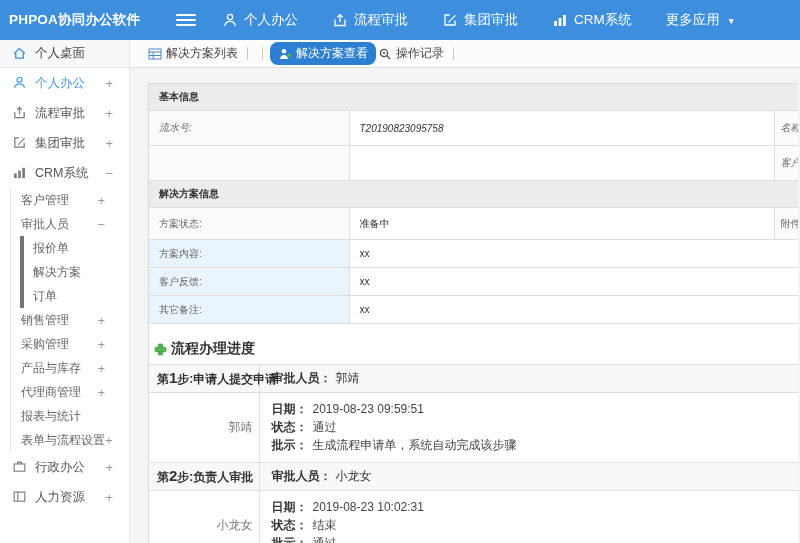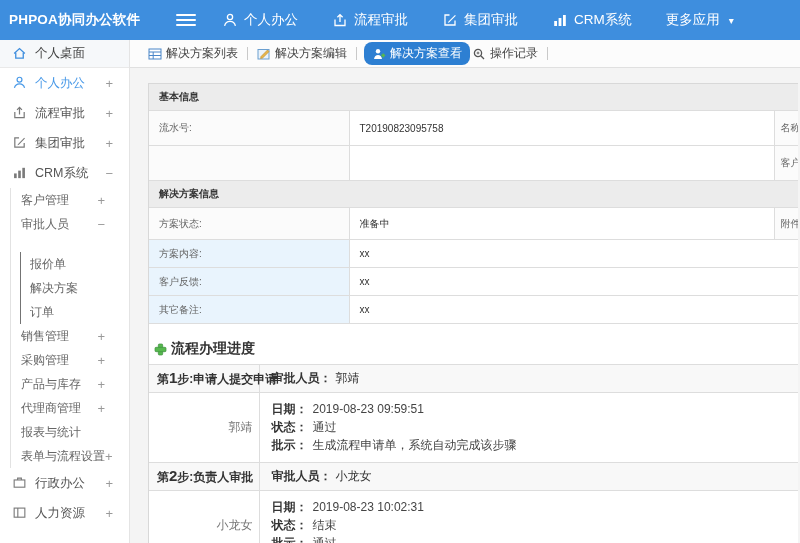--- a/index.html
+++ b/index.html
@@ -26,41 +26,41 @@
   .side-item { height:30px; display:flex; align-items:center; padding-left:12px; font-size:12.5px; color:#555; cursor:pointer; }
   .side-item.active-link { color:#4a9ae8; }
   .side-item.active-link .s-icon { color:#4a9ae8; }
   .s-icon { display:inline-flex; width:16px; height:16px; margin-right:7px; color:#7a7a7a; flex-shrink:0; }
   .s-icon svg { width:15px; height:15px; }
   .s-icon.blue { color:#3e8ede; }
   .expander { margin-left:auto; margin-right:16px; color:#999; font-size:13px; cursor:pointer; }
   .sub-list { margin-left:10px; border-left:1px solid #e2e2e2; }
   .sub-item { height:24px; display:flex; align-items:center; padding-left:10px; font-size:12px; color:#666; cursor:pointer; }
   .sub-item .expander { margin-right:24px; }
-  .sub2-list { margin-left:9px; border-left:1px solid #737373;margin-top:16px; }
+  .sub2-list { margin-left:9px; border-left:4px solid #737373; }
   .sub2-item { height:24px; display:flex; align-items:center; padding-left:9px; font-size:12px; color:#666; cursor:pointer; }
 
   
   .content { flex:1; background:#f4f4f4; overflow:hidden; }
   .tabbar { height:28px; background:#fcfcfc; border-bottom:1px solid #e0e0e0; display:flex; align-items:center; padding-left:16px; }
   .tab { display:flex; align-items:center; font-size:12px; color:#444; cursor:pointer; padding:3px 2px; white-space:nowrap; }
   .tab .t-icon { display:inline-flex; width:14px; height:14px; margin-right:4px; }
   .tab .t-icon svg { width:14px; height:14px; }
   .tab.active { background:#2d7fd2; color:#fff; border-radius:8px; padding:3px 8px; }
   .tab-div { width:1px; height:13px; background:#c9c9c9; margin:0 7px; }
 
   .panel { width:650px; margin:15px 0 0 18px; background:#fff; border:1px solid #d8d8d8; border-right:none; overflow:hidden; }
 
   table { border-collapse:collapse; table-layout:fixed; width:100%; }
   .form-table td { border-bottom:1px solid #ddd; font-size:10px; vertical-align:middle; }
   .sec-head td { background:#ececec; font-weight:bold; color:#333; padding:6px 0 6px 10px; height:26px; }
   .f-label { width:200px; background:#fbfbfb; color:#666; padding-left:10px; border-right:1px solid #ddd; }
   .f-value { padding-left:10px; color:#333; }
   .f-side { width:25px; border-left:1px solid #ddd; color:#666; padding-left:6px; white-space:nowrap; overflow:visible; background:#fbfbfb; }
-  .row-basic td { height:35px; }
+  .row-basic td { height:35px;font-style:italic; }
   .row-status td { height:32px; }
   .row-blue td { height:28px; }
   .row-blue .f-label { background:#e9f4fd; }
 
   .progress-title { display:flex; align-items:center; margin:16px 0 6px 5px; font-size:14px; font-weight:bold; color:#333; }
   .plus-ic { display:inline-flex; width:13px; height:13px; margin-right:4px; }
 
   .steps-table { border-top:1px solid #ddd; }
   .steps-table td { border-bottom:1px solid #ddd; font-size:12px; }
   .step-col { width:110px; border-right:1px solid #ddd; }
@@ -255,29 +255,20 @@
       <div class="tab">
         <span class="t-icon">
             <svg viewBox="0 0 14 14">
               <rect x="1" y="2" width="12" height="10" fill="#fff" stroke="#4a86c8"></rect>
               <path d="M1 5h12M1 8.5h12M5.2 5v7" stroke="#4a86c8" fill="none"></path>
             </svg>
           </span>
         <span>解决方案列表</span>
       </div>
       <div class="tab-div"></div>
-      <div class="tab">
-        <span class="t-icon">
-            <svg viewBox="0 0 14 14">
-              <rect x="1" y="2.5" width="11" height="9.5" fill="#eaf3fb" stroke="#6b9fd0"></rect>
-              <path d="M4 9.5L10.5 3l1.6 1.6L5.6 11 3.6 11.5z" fill="#e8b64c" stroke="#b98c2e" stroke-width=".6"></path>
-            </svg>
-          </span>
-        <span>解决方案编辑</span>
-      </div>
       <div class="tab-div"></div>
       <div class="tab active">
         <span class="t-icon">
             <svg viewBox="0 0 14 14">
               <circle cx="6" cy="4.2" r="2.2" fill="#fff"></circle>
               <path d="M2 12c.4-2.6 2-3.9 4-3.9s3.6 1.3 4 3.9z" fill="#fff"></path>
               <rect x="9.2" y="7.6" width="4" height="1.6" rx=".4" fill="#57b84e"></rect>
               <rect x="10.4" y="6.4" width="1.6" height="4" rx=".4" fill="#57b84e"></rect>
             </svg>
           </span>

